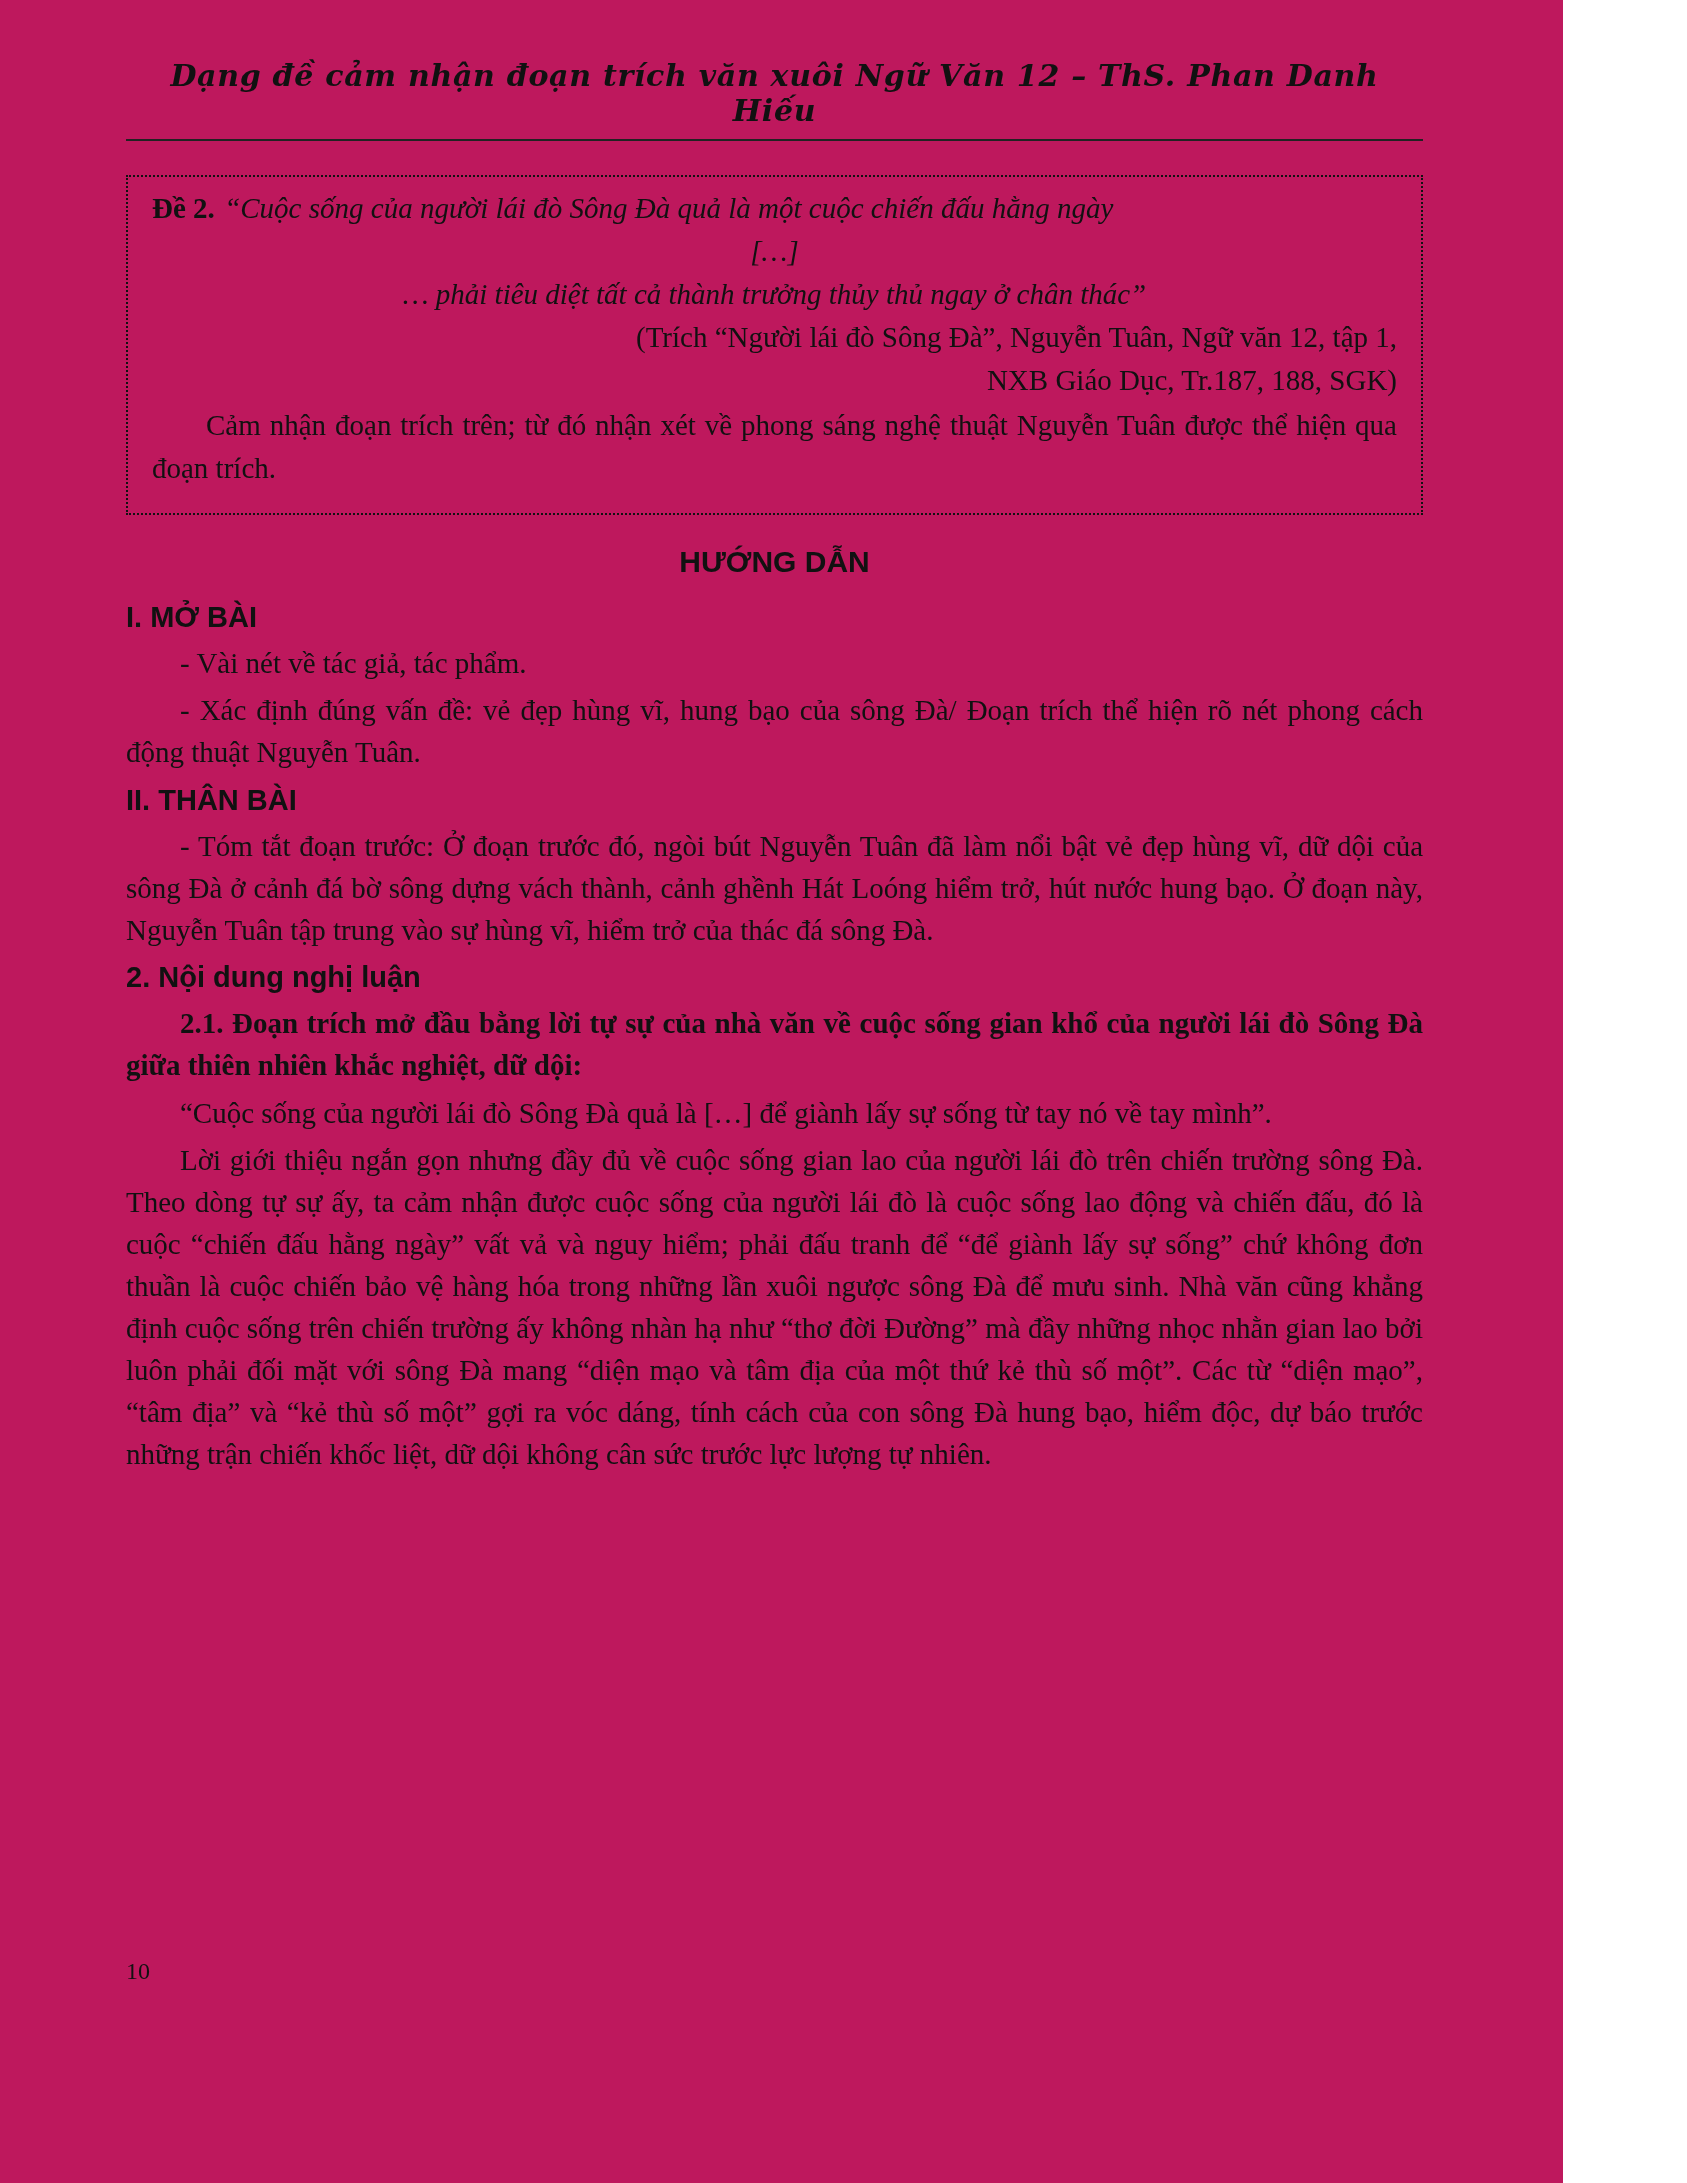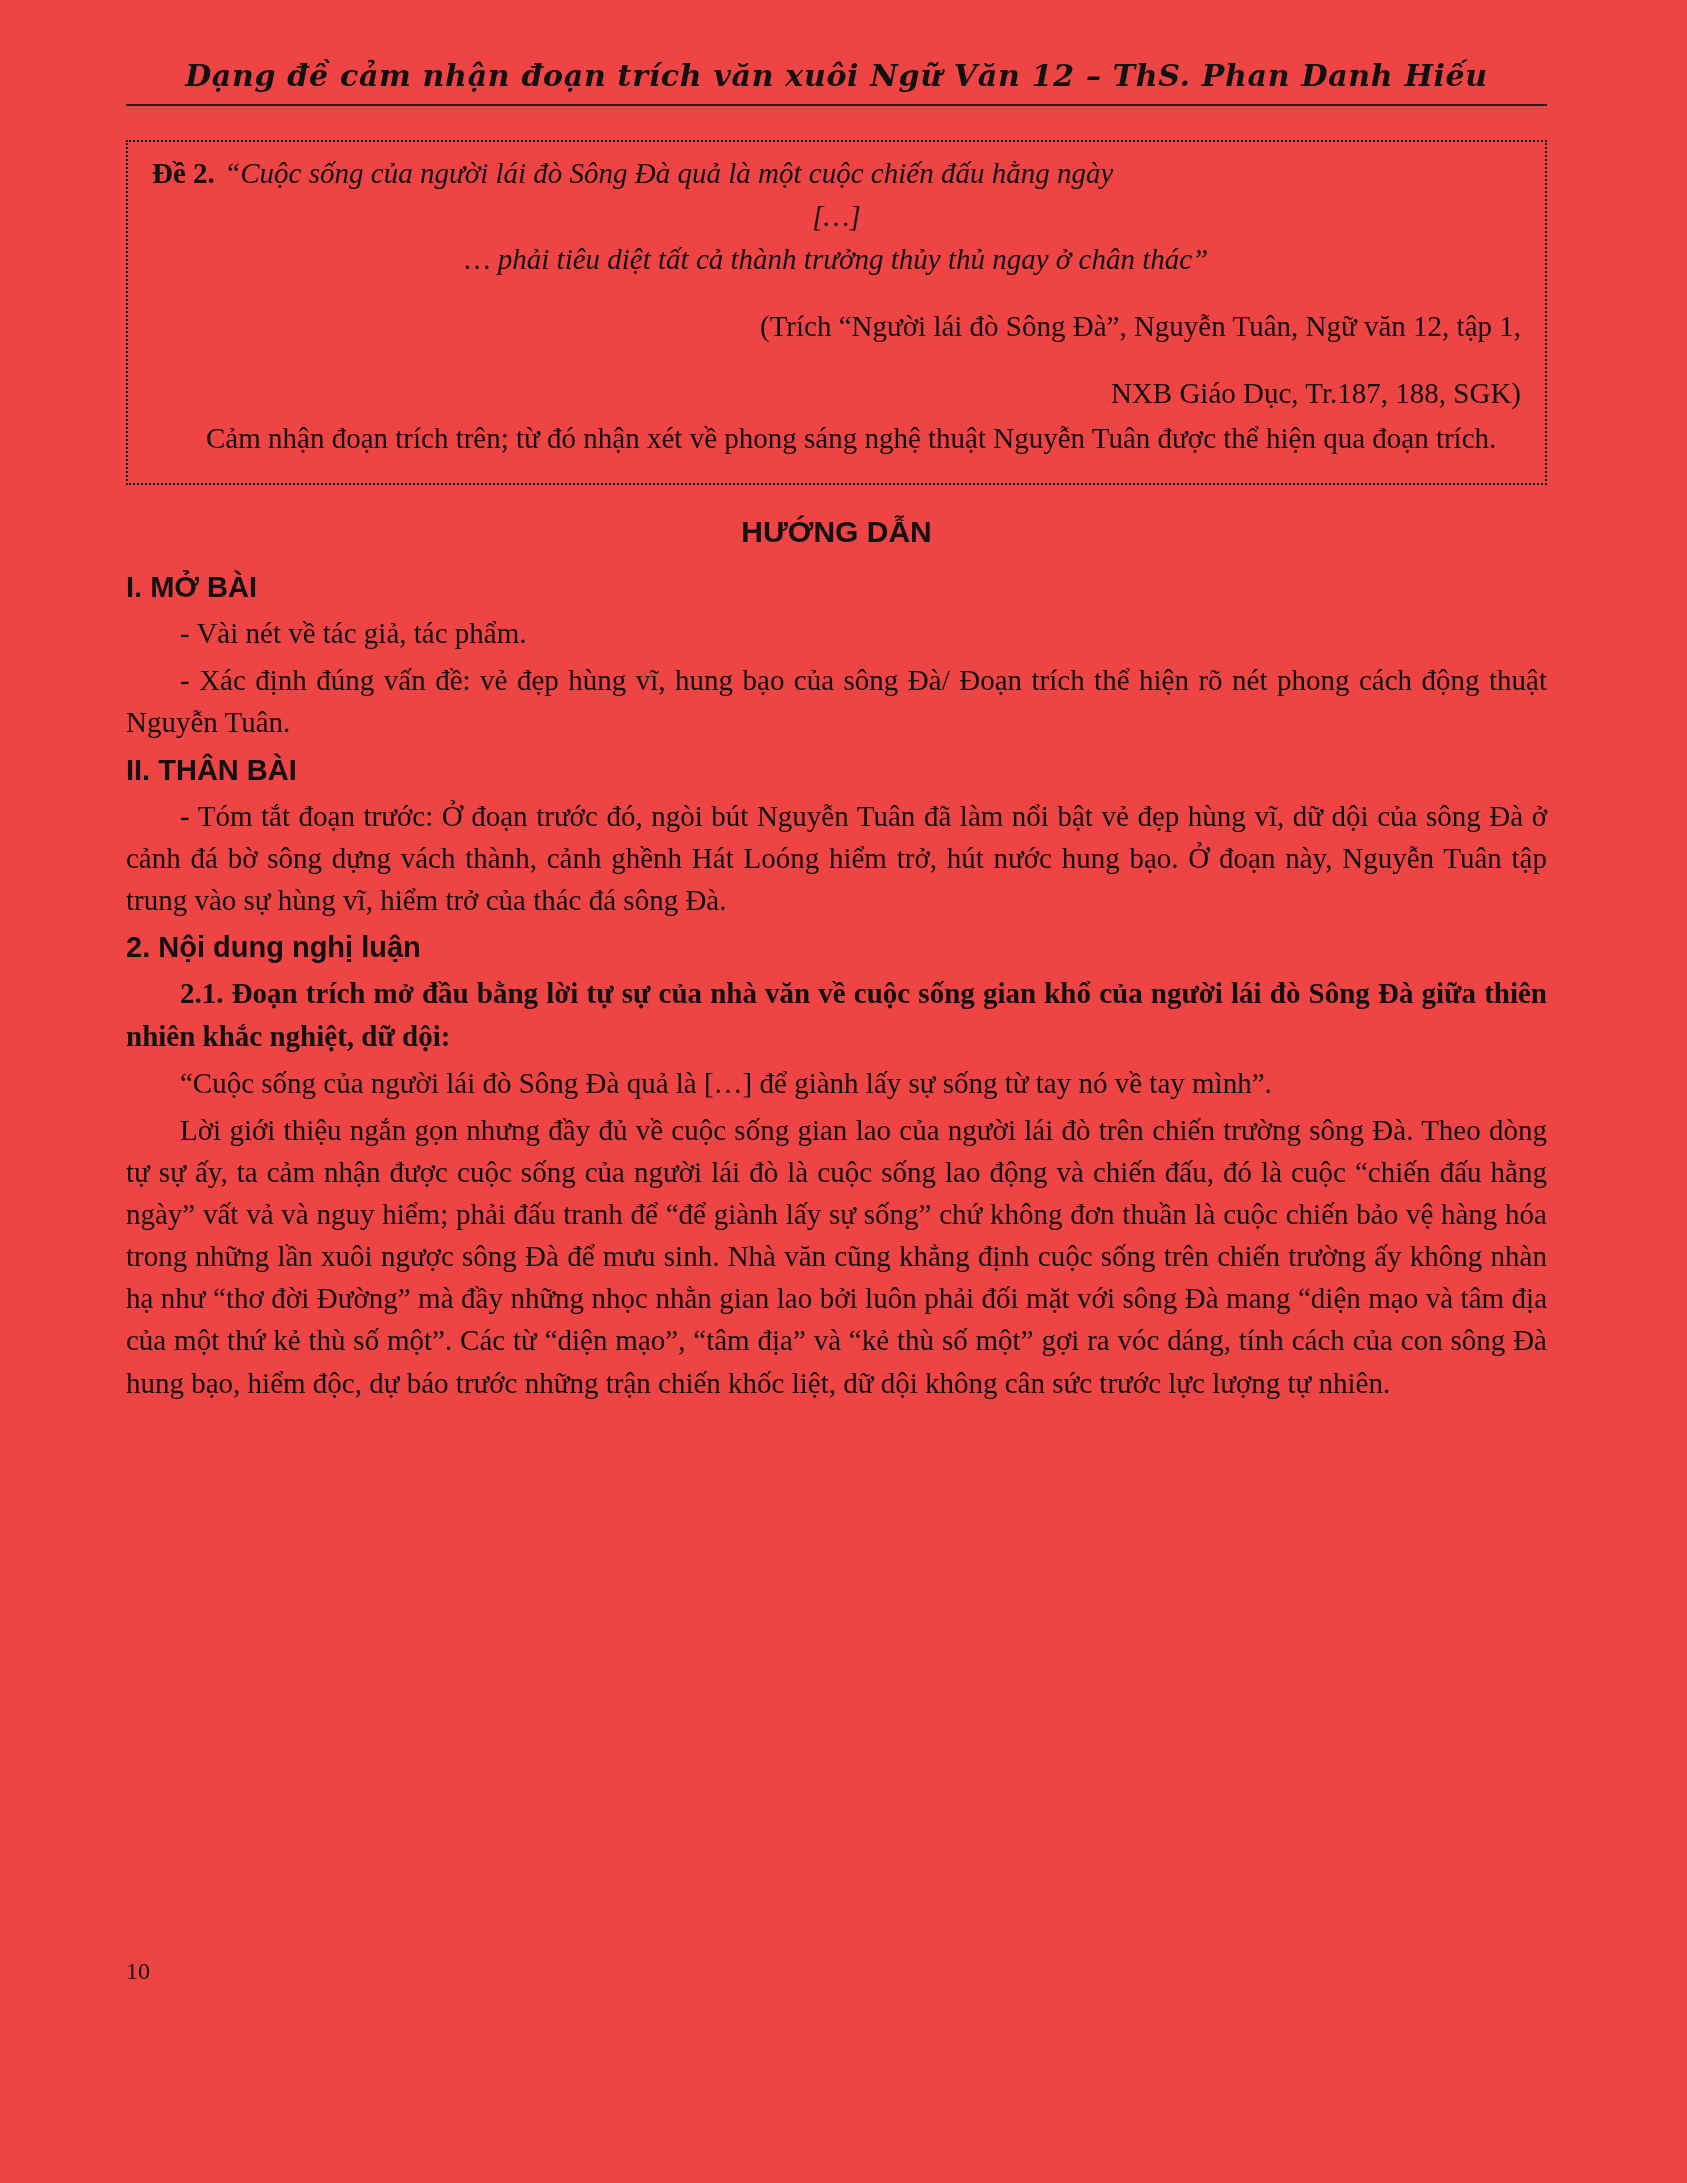--- a/index.html
+++ b/index.html
@@ -1,21 +1,21 @@
 <!DOCTYPE html>
 <html style="font-size:10.6px"><head>
 <meta charset="utf-8">
 <style>
   html, body { margin: 0; padding: 0; background: #ffffff; }
   .page {
     position: relative;
-    width: 1687px;
+    width: 1563px;
     height: 2183px;
     box-sizing: border-box;
-    background: #ef4444;
+    background: #be185d;
     color: #111111;
     font-family: "Liberation Serif", "DejaVu Serif", serif;
     font-size: 28.4px;
     padding: 58px 140px 0 126px;
     overflow: hidden;
   }
   .header {
     text-align: center;
     border-bottom: 2.6px solid #222222;
     padding-bottom: 10.6px;
@@ -36,21 +36,21 @@
     font-family: Liberation Serif, serif;
   }
   .box-line { margin: 0; }
   .de-label {
     font-weight: bold;
     font-style: normal;
     padding-right: 9.3px;
   }
   .quote-open { font-style: italic; }
   .center { text-align: center; }
-  .right { text-align: right; margin-top: 24px; }
+  .right { text-align: right; }
   .italic { font-style: italic; }
   .task {
     text-align: justify;
     text-indent: 54px;
     margin-top: 2.6px;
   }
   .guide-heading {
     font-family: "Liberation Sans", "DejaVu Sans", sans-serif;
     font-size: 30px;
     font-weight: bold;

